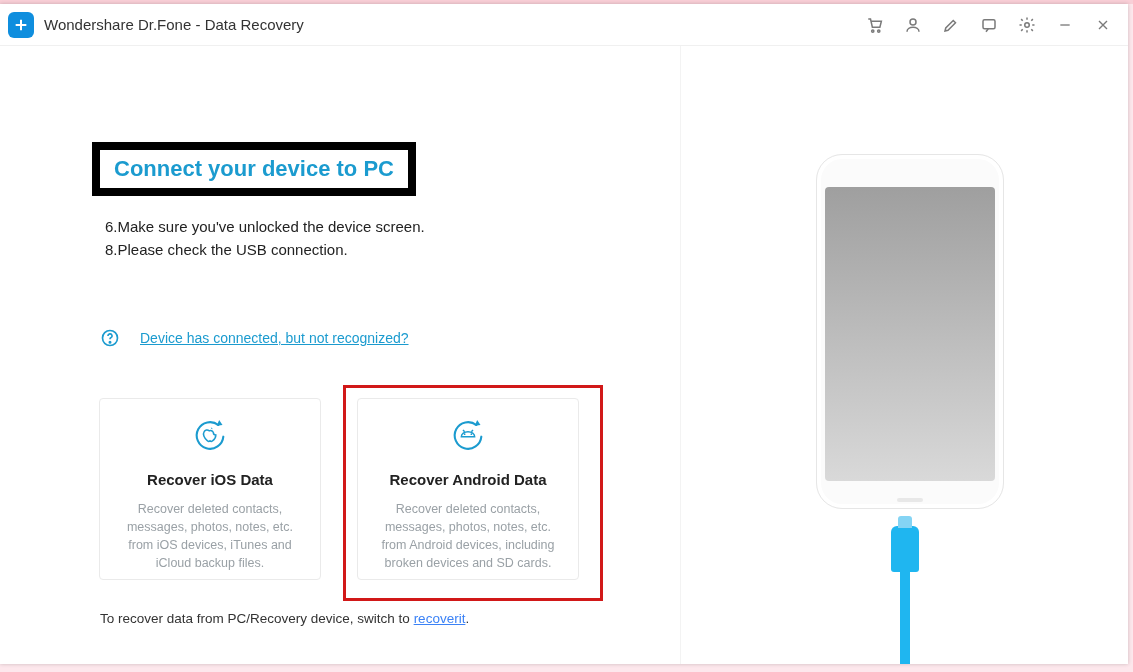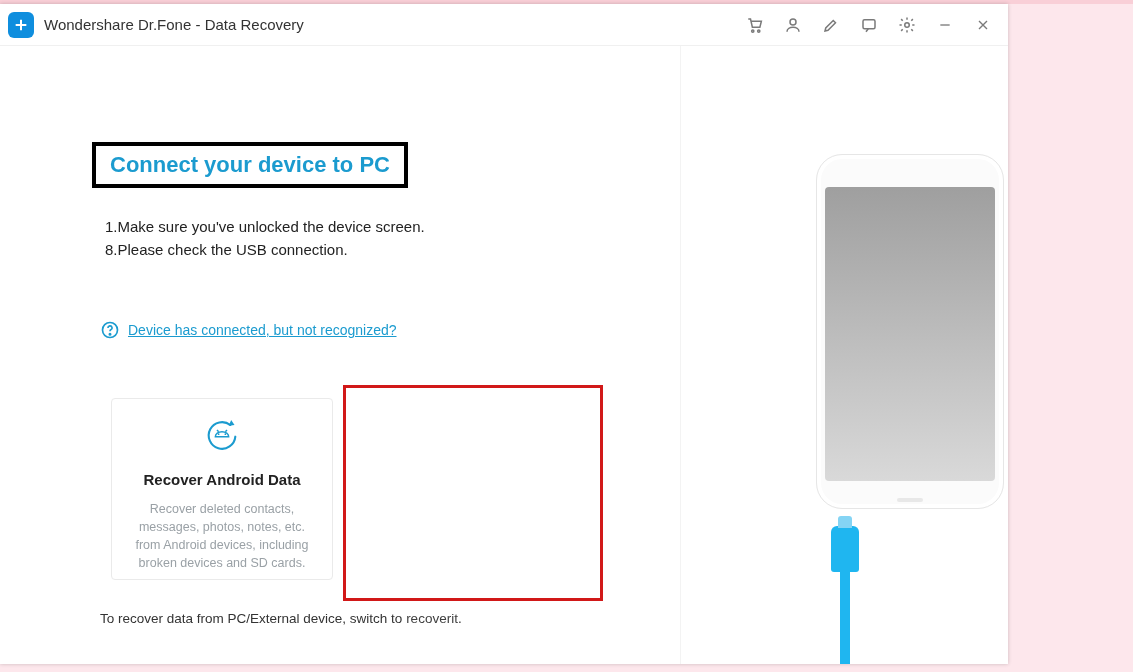--- a/index.html
+++ b/index.html
@@ -1,18 +1,18 @@
 <!DOCTYPE html>
 <html><head>
 <meta charset="utf-8">
 <style>
   * { box-sizing: border-box; margin: 0; padding: 0; font-family: "Segoe UI", Arial, sans-serif; }
   html, body { width: 1133px; height: 672px; background: #fde7ec; overflow: hidden; }
   .app {
-    position: absolute; top: 4px; left: 0; width: 1008px; height: 660px;
+    position: absolute; top: 4px; left: 0; width: 1128px; height: 660px;
     background: #fff; box-shadow: 0 0 4px rgba(0,0,0,.2);
   }
   .top-pink { position:absolute; top:0; left:0; right:0; height:4px; background:#f9cfd7; }
   .titlebar {
     height: 42px; display:flex; align-items:center; justify-content:space-between;
     padding: 0 8px 0 8px; border-bottom:1px solid #f0f0f0;
   }
   .titlebar-left { display:flex; align-items:center; gap:10px; }
   .app-logo {
     width:26px; height:26px; border-radius:6px; background:#0f8ede;
@@ -22,43 +22,43 @@
   .titlebar-right { display:flex; align-items:center; gap:4px; }
   .tb-btn {
     width:34px; height:34px; display:flex; align-items:center; justify-content:center;
     color:#7a7a7a; cursor:pointer; border-radius:4px;
   }
   .content { position:absolute; top:42px; bottom:0; left:0; right:0; display:flex; }
   .left-pane { width:680px; padding: 0 0 0 0; position:relative; }
   .right-pane { flex:1; border-left:1px solid #f3f3f3; position:relative; overflow:hidden; }
   .heading-box {
     position:absolute; left:92px; top:96px; padding:6px 14px;
-    border:4px solid #000000;
+    border:8px solid #000000;
   }
   .heading { font-size:22px; font-weight:600; color:#1b9bcf; }
   .note-block { position:absolute; left:105px; top:170px; color:#222; font-size:15px; line-height:1.5; }
   .note-label { font-weight:700; }
-  .help-row { position:absolute; left:100px; top:274px; display:flex; align-items:center; gap:8px; }
+  .help-row { position:absolute; left:100px; top:282px; display:flex; align-items:center; gap:20px; }
   .help-icon { width:20px; height:20px; color:#1b9bcf; display:flex; align-items:center; justify-content:center; }
   .help-link { font-size:14px; color:#1b9bcf; text-decoration:underline; cursor:pointer; }
   .cards-row { position:absolute; left:99px; top:352px; display:flex; gap:24px; align-items:flex-start; }
   .card {
     width:222px; height:182px; border:1px solid #eaeaea; border-radius:4px;
     display:flex; flex-direction:column; align-items:center; padding:14px 14px 10px;
     cursor:pointer; text-align:center;
   }
   .card-icon { margin-top:2px; margin-bottom:12px; color:#1b9bcf; }
   .card-title { font-size:15px; font-weight:700; color:#222; margin-bottom:12px; }
   .card-desc { font-size:12.5px; color:#9aa1a6; line-height:1.45; }
   .android-outline {
     position:absolute; left:343px; top:339px; width:260px; height:216px;
     border:3px solid #d11818; pointer-events:none;
   }
   .footer-text { position:absolute; left:100px; top:565px; font-size:13.5px; color:#333; }
-  .footer-link { color:#404040; cursor:pointer;margin-top:44px; }
+  .footer-link { color:#3b82f6; text-decoration:underline; cursor:pointer;margin-top:44px; }
   
   .phone {
     position:absolute; left:135px; top:108px; width:188px; height:355px;
     border:1px solid #e6e6e6; border-radius:26px; background:#fbfbfb;
     box-shadow: inset 0 0 0 4px #fff;
   }
   .phone-screen {
     position:absolute; left:8px; top:32px; right:8px; height:294px;
     border-radius:4px;
     background:linear-gradient(#9f9f9f,#d9d9d9);
@@ -141,37 +141,49 @@
 
   <div class="content">
 
     <div class="left-pane">
 
       <div class="heading-box">
         <div class="heading">Connect your device to PC</div>
       </div>
 
       <div class="note-block">
-        <div>1.Make sure you've unlocked the device screen.</div>
+        <div>6.Make sure you've unlocked the device screen.</div>
         <div>8.Please check the USB connection.</div>
       </div>
 
       <div class="help-row">
         <span class="help-icon">
           <svg width="20" height="20" viewBox="0 0 24 24" fill="none" stroke="currentColor" stroke-width="2">
               <circle cx="12" cy="12" r="9"></circle>
               <path d="M9.5 9.5a2.5 2.5 0 1 1 3.5 2.3c-.8.4-1 1-1 1.7"></path>
               <circle cx="12" cy="17" r="0.8" fill="currentColor"></circle>
             </svg>
         </span>
         <span class="help-link">Device has connected, but not recognized?</span>
       </div>
 
       <div class="cards-row">
 
+        <div class="card">
+          <div class="card-icon">
+            <svg width="40" height="40" viewBox="0 0 48 48" fill="none" stroke="currentColor" stroke-width="2.5">
+              <path d="M40 26a16 16 0 1 1-6-14" stroke-linecap="round"></path>
+              <path d="M35 6l4 6-7 1" fill="currentColor" stroke="none"></path>
+              <path d="M28 21c-1-2-3-3-5-2-2-2-5-1-6 1-2 3 0 8 4 11 1 1 2 1 3 0 1 1 2 1 3 0 3-2 4-5 4-7-2 0-3-1-3-3z" stroke-width="1.8"></path>
+              <path d="M25 15c1 0 2 1 2 2-1 0-2-1-2-2z" fill="currentColor" stroke="none"></path>
+            </svg>
+          </div>
+          <div class="card-title">Recover iOS Data</div>
+          <div class="card-desc">Recover deleted contacts, messages, photos, notes, etc. from iOS  devices, iTunes and iCloud backup files.</div>
+        </div>
 
         <div class="card" style="margin-left:12px;">
           <div class="card-icon">
             <svg width="40" height="40" viewBox="0 0 48 48" fill="none" stroke="currentColor" stroke-width="2.5">
               <path d="M40 26a16 16 0 1 1-6-14" stroke-linecap="round"></path>
               <path d="M35 6l4 6-7 1" fill="currentColor" stroke="none"></path>
               <path d="M16 26a8 6 0 0 1 16 0z" stroke-width="1.8"></path>
               <circle cx="20" cy="23" r="1" fill="currentColor" stroke="none"></circle>
               <circle cx="28" cy="23" r="1" fill="currentColor" stroke="none"></circle>
               <path d="M18 18l2 2M30 18l-2 2" stroke-width="1.8"></path>
@@ -179,21 +191,21 @@
           </div>
           <div class="card-title">Recover Android Data</div>
           <div class="card-desc">Recover deleted contacts, messages, photos, notes, etc. from Android devices, including broken devices and SD cards.</div>
         </div>
 
       </div>
 
       <div class="android-outline"></div>
 
       <div class="footer-text">
-        <span>To recover data from PC/External device, switch to </span><span class="footer-link">recoverit</span><span>.</span>
+        <span>To recover data from PC/Recovery device, switch to </span><span class="footer-link">recoverit</span><span>.</span>
       </div>
 
     </div>
 
     <div class="right-pane">
       <div class="phone">
         <div class="phone-screen"></div>
         <div class="phone-home"></div>
       </div>
       <div class="cable-plug"></div>

